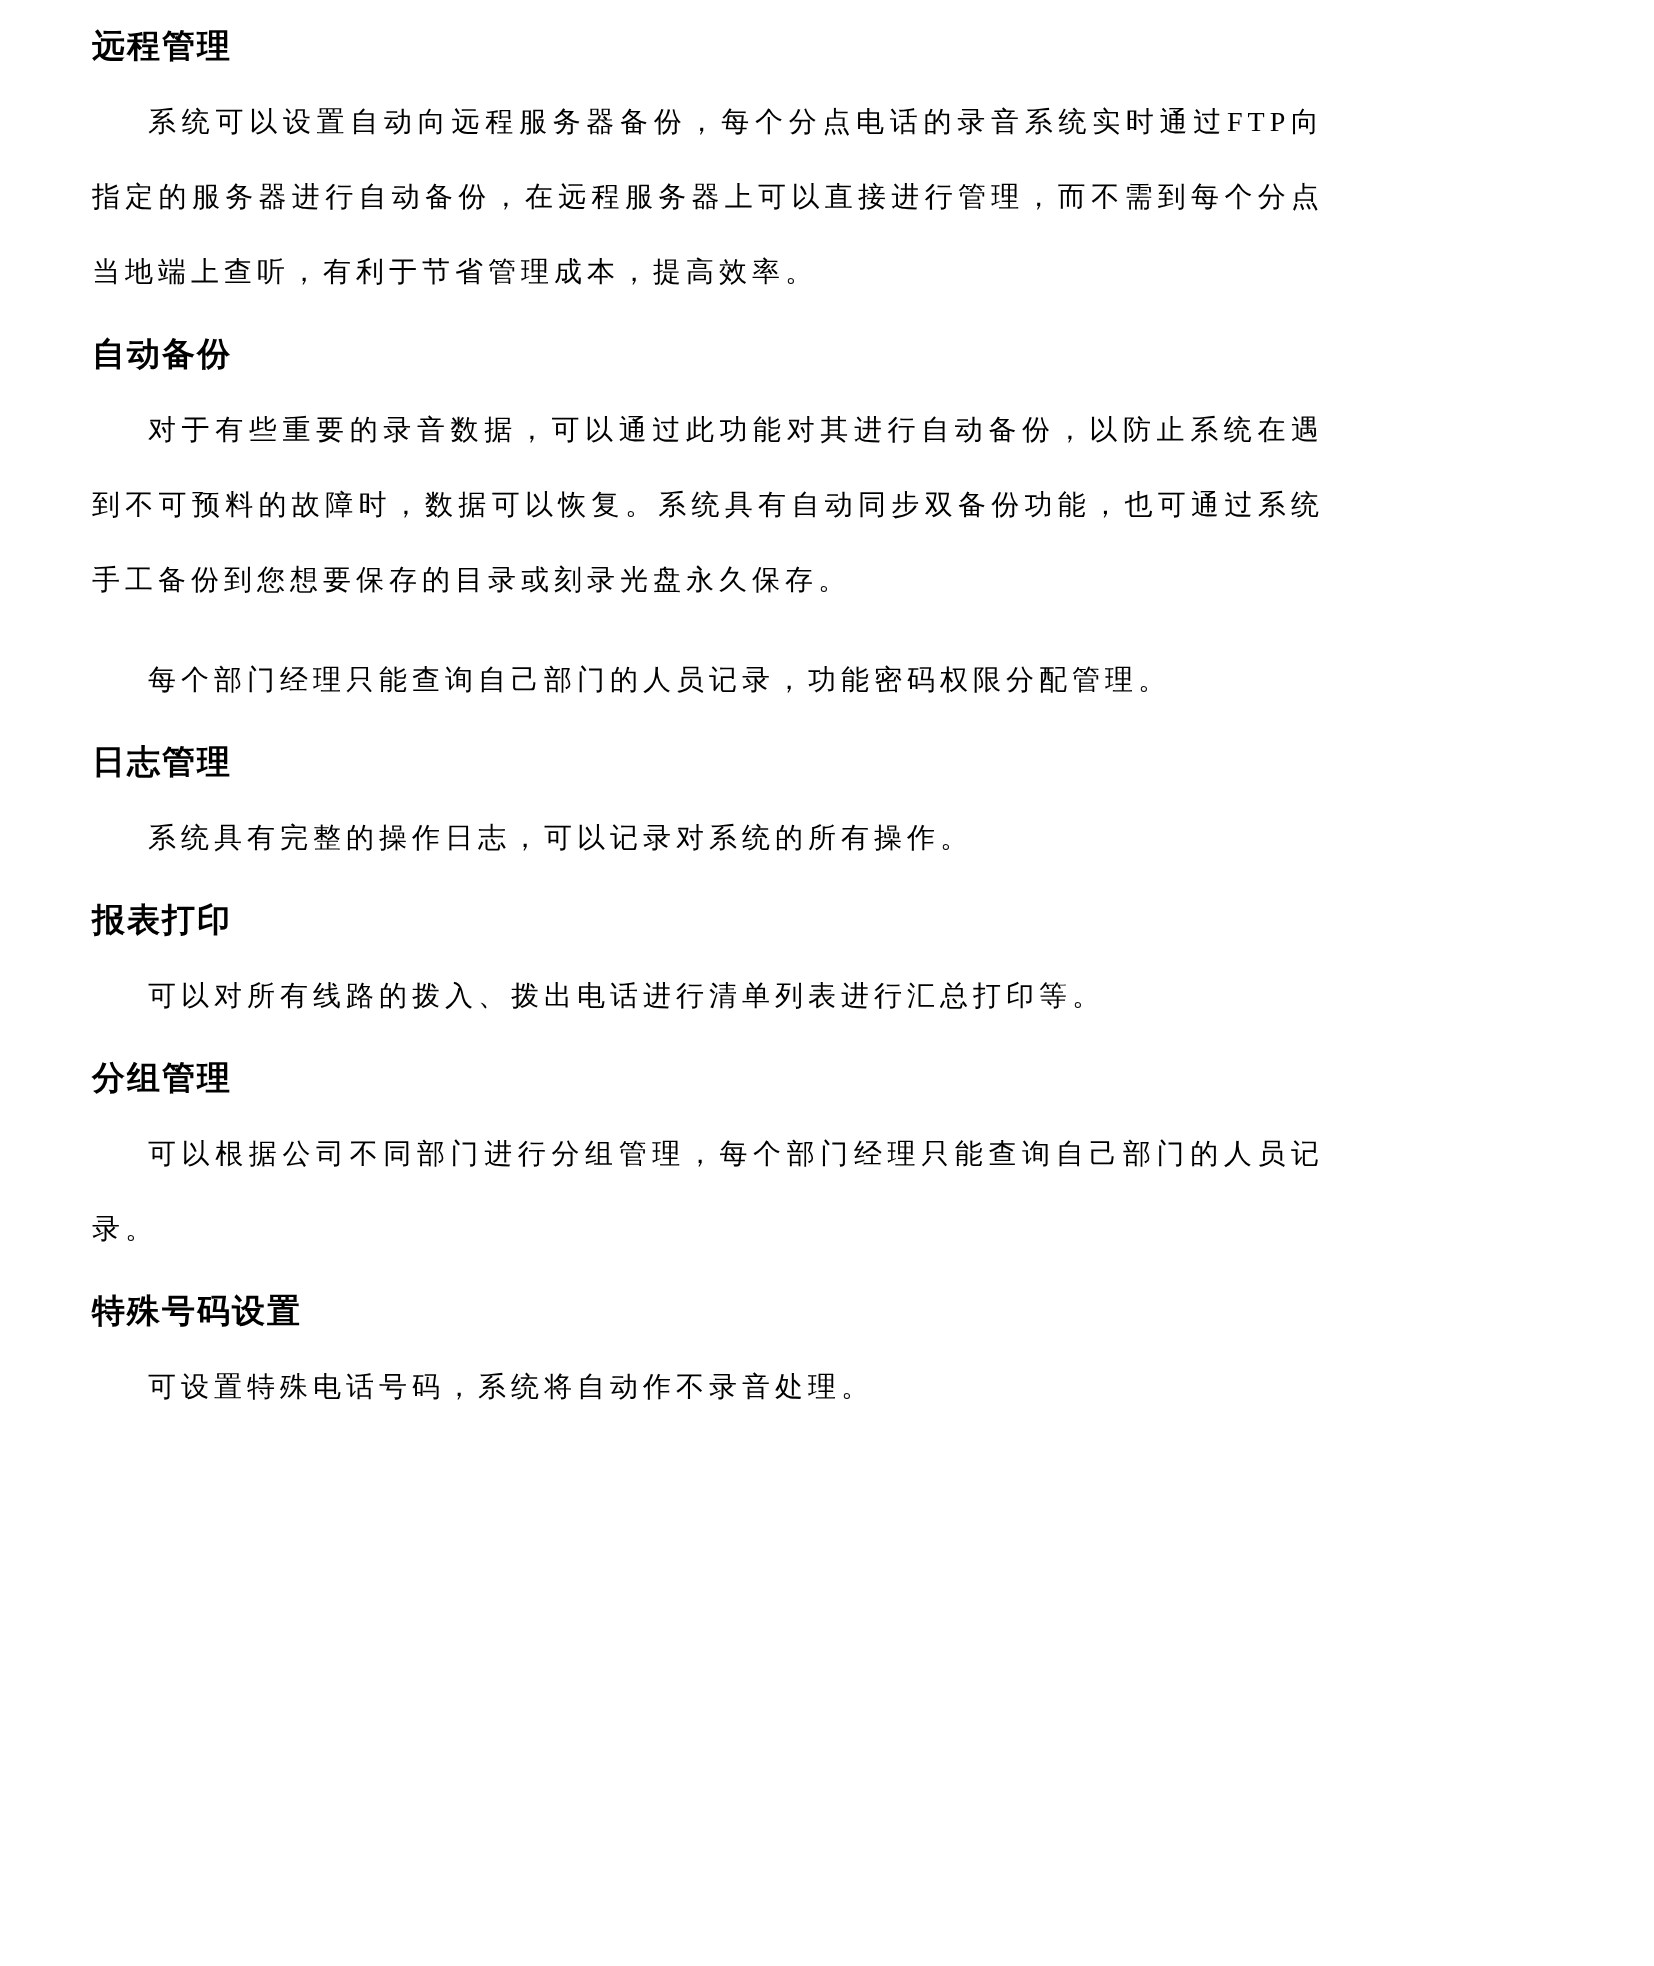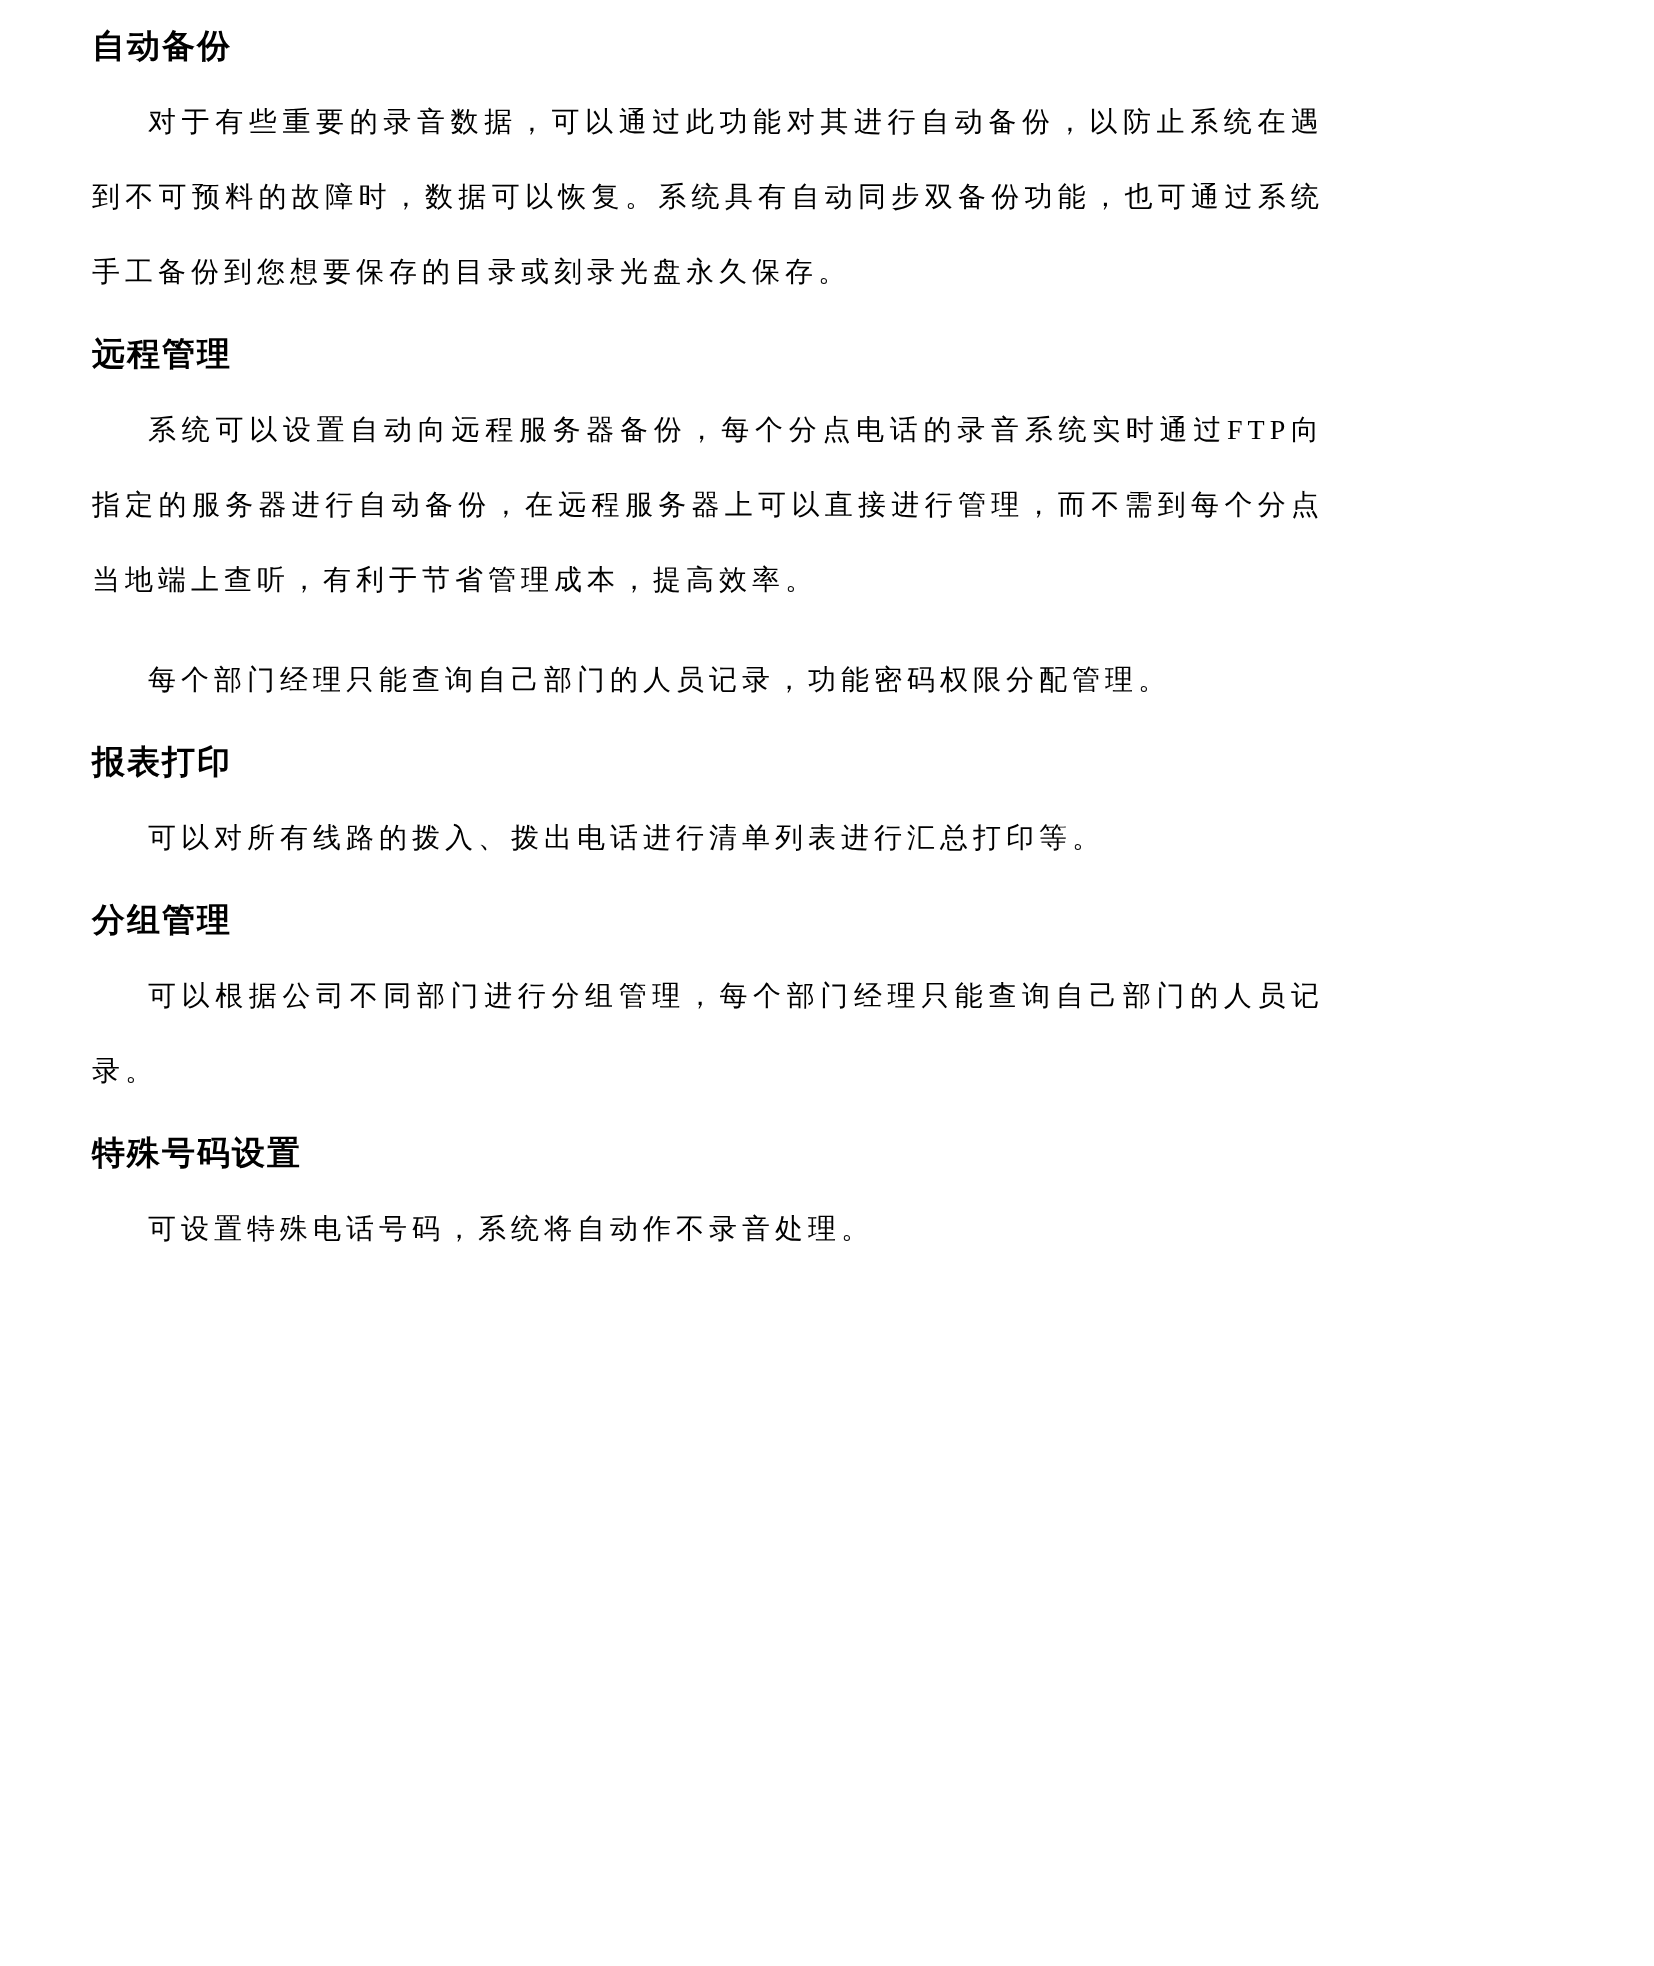--- a/index.html
+++ b/index.html
@@ -40,34 +40,38 @@
       letter-spacing: 5px;
       color: #000000;
     }
   </style>
 </head>
 <body>
 
 <div class="doc-page">
 
   <div class="doc-section">
-    <h2>自动备份</h2>
-    <p>对于有些重要的录音数据，可以通过此功能对其进行自动备份，以防止系统在遇到不可预料的故障时，数据可以恢复。系统具有自动同步双备份功能，也可通过系统手工备份到您想要保存的目录或刻录光盘永久保存。</p>
+    <h2>远程管理</h2>
+    <p>系统可以设置自动向远程服务器备份，每个分点电话的录音系统实时通过FTP向指定的服务器进行自动备份，在远程服务器上可以直接进行管理，而不需到每个分点当地端上查听，有利于节省管理成本，提高效率。</p>
   </div>
 
   <div class="doc-section">
-    <h2>远程管理</h2>
-    <p>系统可以设置自动向远程服务器备份，每个分点电话的录音系统实时通过FTP向指定的服务器进行自动备份，在远程服务器上可以直接进行管理，而不需到每个分点当地端上查听，有利于节省管理成本，提高效率。</p>
+    <h2>自动备份</h2>
+    <p>对于有些重要的录音数据，可以通过此功能对其进行自动备份，以防止系统在遇到不可预料的故障时，数据可以恢复。系统具有自动同步双备份功能，也可通过系统手工备份到您想要保存的目录或刻录光盘永久保存。</p>
   </div>
 
 
   <div class="doc-section">
     <p>每个部门经理只能查询自己部门的人员记录，功能密码权限分配管理。</p>
   </div>
 
+  <div class="doc-section">
+    <h2>日志管理</h2>
+    <p>系统具有完整的操作日志，可以记录对系统的所有操作。</p>
+  </div>
 
   <div class="doc-section">
   </div>
 
   <div class="doc-section">
     <h2>报表打印</h2>
     <p>可以对所有线路的拨入、拨出电话进行清单列表进行汇总打印等。</p>
   </div>
 
   <div class="doc-section">

